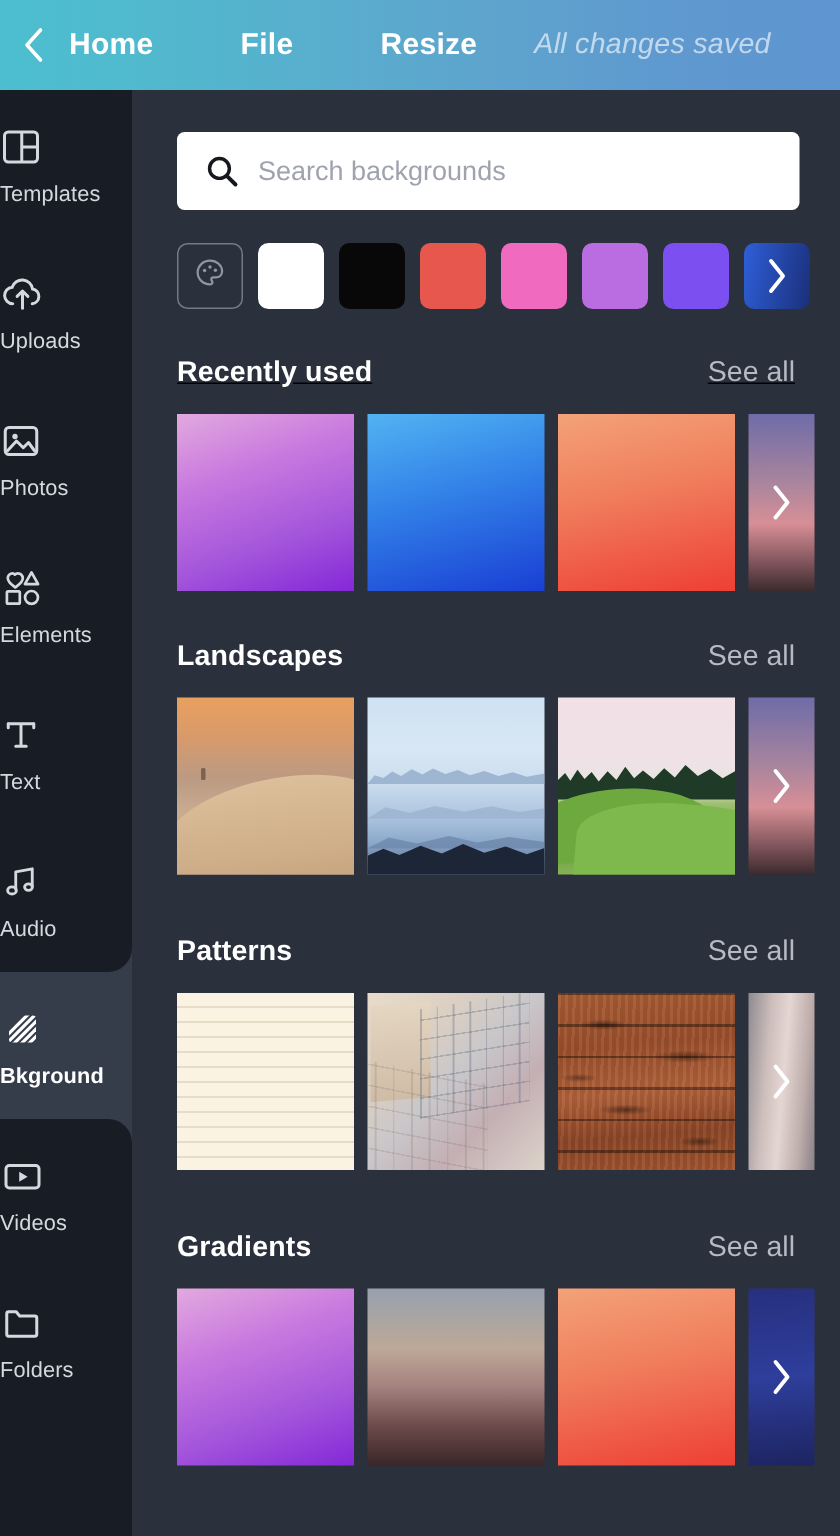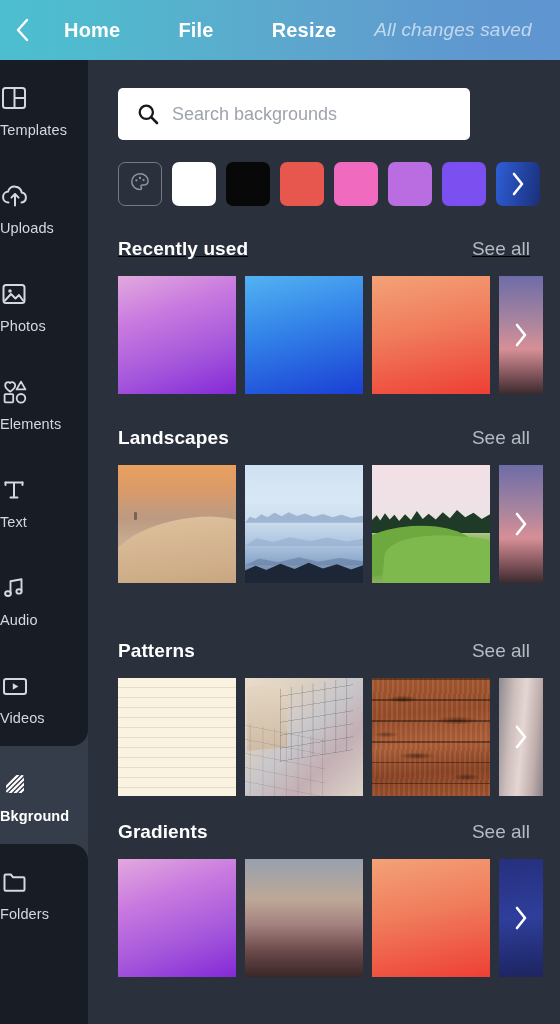--- a/index.html
+++ b/index.html
@@ -16,21 +16,21 @@
     position:absolute; top:0; left:0; width:560px; height:60px;
     background:linear-gradient(90deg,#4CBECF 0%,#51B9CE 18%,#5AACCD 42%,#5EA2CE 62%,#5E99CF 80%,#5F95D1 100%);
     display:flex; align-items:center;
   }
   .tb-back { width:44px; display:flex; align-items:center; justify-content:center; }
   .tb-back svg { display:block; }
   .tb-item {
     color:#FFFFFF; font-size:20px; font-weight:bold; letter-spacing:.2px;
     white-space:nowrap;
   }
-  .tb-home { margin-left:20px; }
+  .tb-home { margin-left:2px; }
   .tb-file { margin-left:58px; }
   .tb-resize { margin-left:58px; }
   .tb-saved {
     margin-left:38px; color:rgba(255,255,255,0.62);
     font-size:19px; font-style:italic; font-weight:normal;
   }
 
   
   .sidebar {
     position:absolute; top:60px; left:0; width:88px; height:964px;
@@ -66,21 +66,21 @@
   
   .panel {
     position:absolute; top:60px; left:88px;
     width:472px; height:964px;
     background:#2B313C;
     overflow:hidden;
   }
 
   .searchbar {
     position:absolute; left:30px; top:28px;
-    width:352px; height:52px;
+    width:415px; height:52px;
     background:#FFFFFF; border-radius:5px;
     display:flex; align-items:center;
   }
   .searchbar .mag { margin-left:18px; display:flex; align-items:center; }
   .search-input {
     flex:1; border:none; outline:none; background:transparent;
     margin-left:12px; margin-right:14px;
     font-family:"Liberation Sans", sans-serif;
     font-size:18px; color:#2B313C;
   }
@@ -296,30 +296,20 @@
 
     <div class="side-item">
       <span class="ico">
         <svg width="28" height="28" viewBox="0 0 28 28" fill="none">
           <path d="M10.5 19V7.2l11-2v11.6" stroke="#D5D8DE" stroke-width="1.9" stroke-linecap="round" stroke-linejoin="round"></path>
           <ellipse cx="8" cy="19.6" rx="2.9" ry="2.4" stroke="#D5D8DE" stroke-width="1.9"></ellipse>
           <ellipse cx="19" cy="17.4" rx="2.6" ry="2.2" stroke="#D5D8DE" stroke-width="1.9"></ellipse>
         </svg>
       </span>
       <span class="lbl">Audio</span>
-    </div>
-
-    <div class="side-item">
-      <span class="ico">
-        <svg width="30" height="26" viewBox="0 0 30 26" fill="none">
-          <rect x="4" y="6" width="22" height="15" rx="2.2" stroke="#D5D8DE" stroke-width="2"></rect>
-          <path d="M12.8 10.2 18.4 13.5l-5.6 3.3v-6.6Z" fill="#D5D8DE"></path>
-        </svg>
-      </span>
-      <span class="lbl">Videos</span>
     </div>
 
     <div class="side-item active">
       <span class="active-slab"></span>
       <span class="notch top" style="top:-18px;">
           <i></i>
         </span>
       <span class="notch bot" style="bottom:-18px;">
           <i></i>
         </span>
@@ -338,20 +328,30 @@
             <line x1="18" y1="26" x2="46" y2="-2"></line>
           </g>
         </svg>
       </span>
       <span class="lbl" style="position:relative;">Bkground</span>
     </div>
 
     <div class="side-item">
       <span class="ico">
         <svg width="30" height="26" viewBox="0 0 30 26" fill="none">
+          <rect x="4" y="6" width="22" height="15" rx="2.2" stroke="#D5D8DE" stroke-width="2"></rect>
+          <path d="M12.8 10.2 18.4 13.5l-5.6 3.3v-6.6Z" fill="#D5D8DE"></path>
+        </svg>
+      </span>
+      <span class="lbl">Videos</span>
+    </div>
+
+    <div class="side-item">
+      <span class="ico">
+        <svg width="30" height="26" viewBox="0 0 30 26" fill="none">
           <path d="M4.5 20.5V6.8c0-.7.6-1.3 1.3-1.3h5l2.3 2.8h10.1c.7 0 1.3.6 1.3 1.3v10.9c0 .7-.6 1.3-1.3 1.3H5.8c-.7 0-1.3-.6-1.3-1.3Z" stroke="#D5D8DE" stroke-width="2" stroke-linejoin="round"></path>
         </svg>
       </span>
       <span class="lbl">Folders</span>
     </div>
   </div>
 
   <div class="panel">
 
     <div class="searchbar">
@@ -430,21 +430,21 @@
         <div class="thumb part g-mauvesun">
           <span class="chev" style="inset:0;">
             <svg width="18" height="28" viewBox="0 0 18 28" fill="none">
               <path d="M5 4 L13 14 L5 24" stroke="#FFFFFF" stroke-width="2.6" stroke-linecap="round" stroke-linejoin="round"></path>
             </svg>
           </span>
         </div>
       </div>
     </div>
 
-    <div class="section" style="top:580px;">
+    <div class="section" style="top:564px;">
       <div class="sec-head">
         <span class="sec-title">Patterns</span>
         <span class="sec-seeall">See all</span>
       </div>
       <div class="thumbs">
         <div class="thumb im-paper"></div>
         <div class="thumb im-glass">
           <span class="blk3"></span>
           <span class="blk1"></span>
           <span class="blk2"></span>

